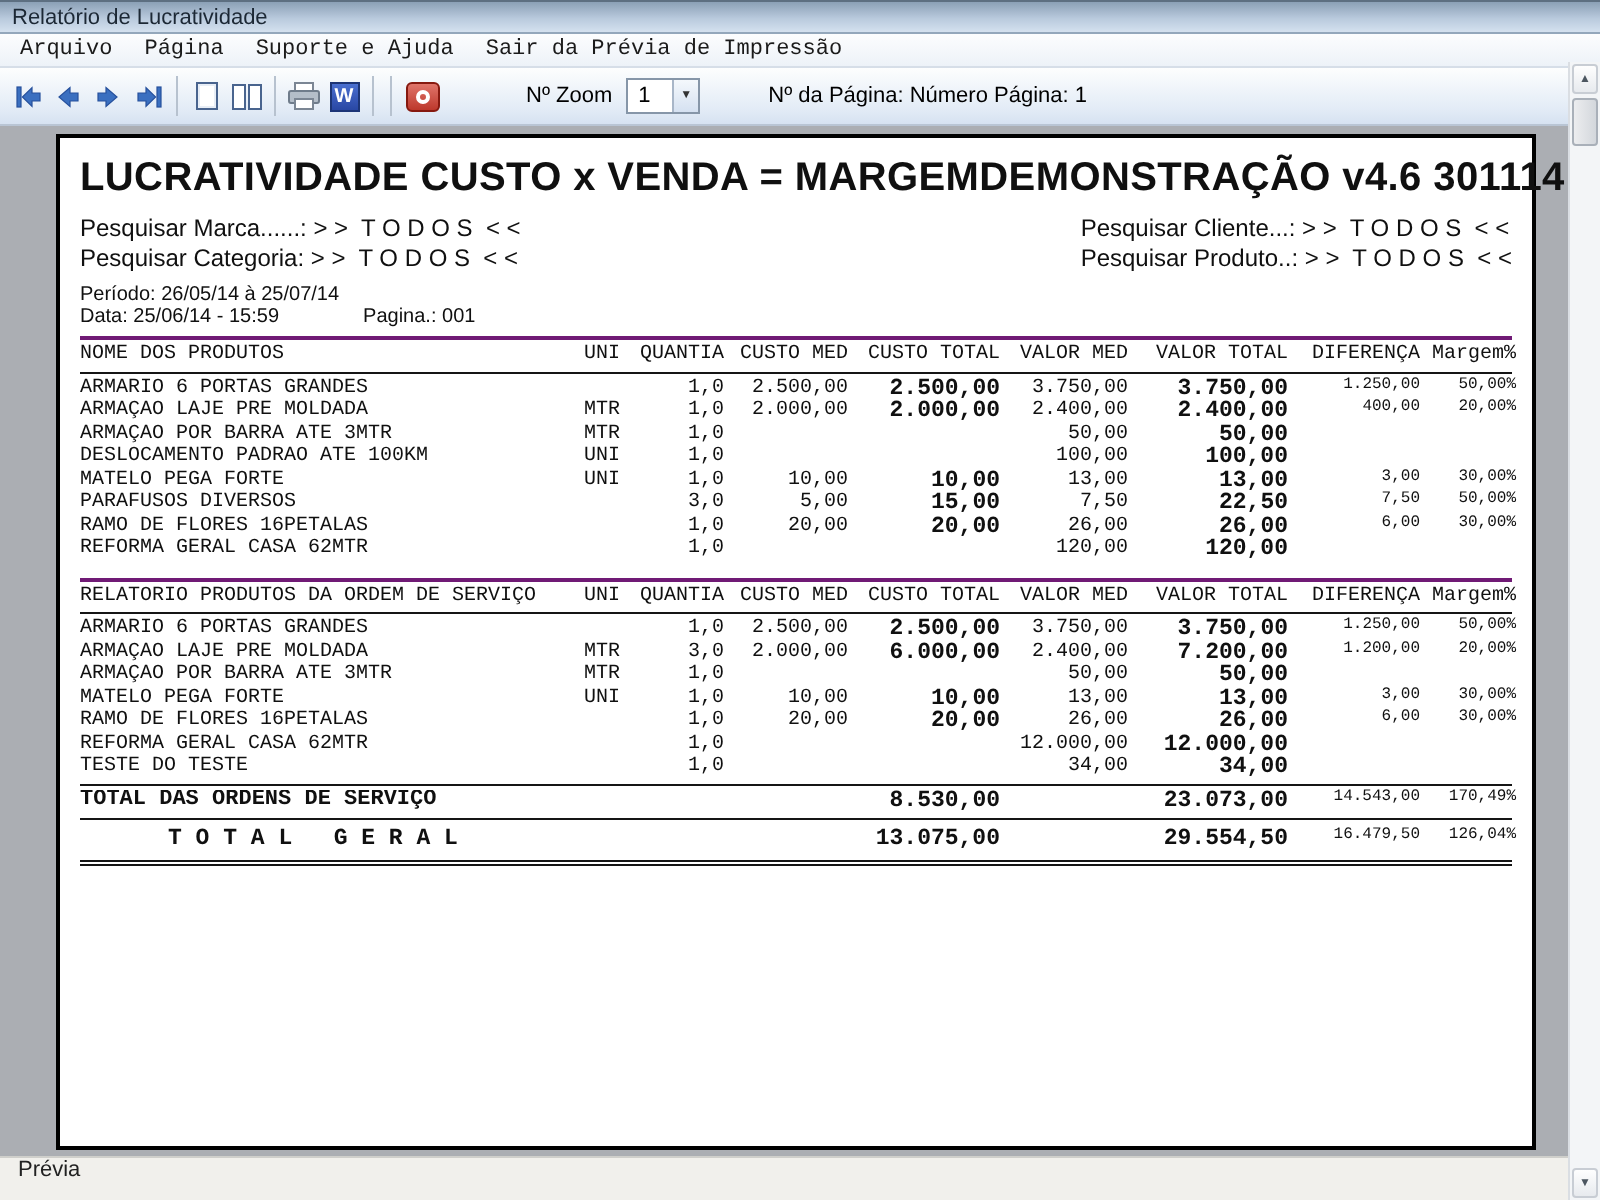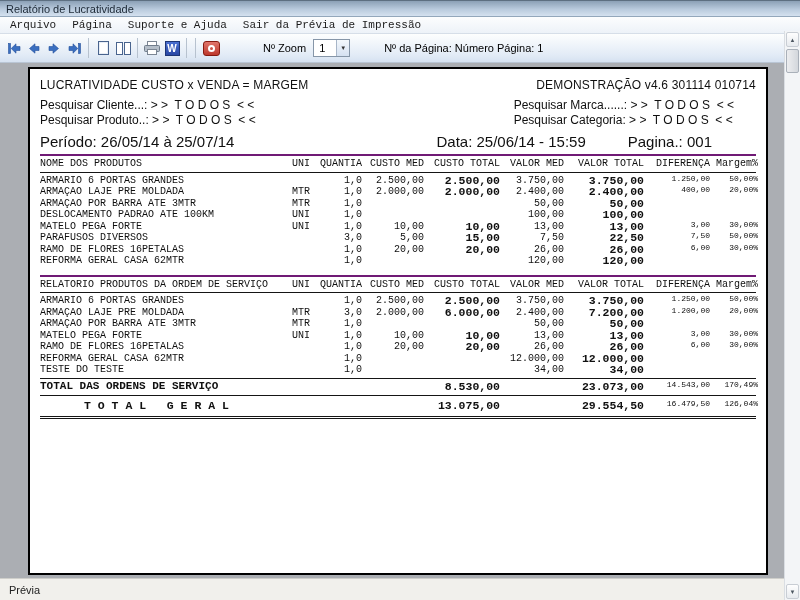--- a/index.html
+++ b/index.html
@@ -56,25 +56,25 @@
     background:linear-gradient(90deg,#ecedef,#d3d7dc); border:1px solid #a9b0b9; border-radius:2px; }
 
   
   .main { position:absolute; top:63px; left:0; width:784px; height:515px;
     background:#abaeb3; overflow:hidden; }
   .page { position:absolute; left:28px; top:4px; width:740px; height:508px;
     background:#fff; border:2px solid #000; padding:7px 10px 0 10px; color:#101010; }
 
   
   .rh-row1 { display:flex; justify-content:space-between; margin-top:2px; }
-  .rh-title { font-size:12px; font-weight:normal; letter-spacing:0.2px; white-space:pre; }
+  .rh-title { font-size:20px; font-weight:bold; letter-spacing:0.2px; white-space:pre; }
   .rh-row2 { display:flex; justify-content:space-between; margin-top:6px; }
   .rh-col-right { margin-right:22px; }
   .filter-line { font-size:12px; line-height:15px; white-space:pre; }
-  .rh-row3 { display:flex; justify-content:space-between; margin-top:5px; font-size:15px; }
+  .rh-row3 { display:flex; justify-content:space-between; margin-top:5px; font-size:10px;flex-direction:column; }
   .rh-dt { display:flex; margin-right:44px; }
   .rh-page { margin-left:42px; }
 
   
   .rtable, .grandwrap { font-family:"Liberation Mono","DejaVu Sans Mono",monospace; }
   .trow { display:grid;
     grid-template-columns:248px 26px 50px 62px 76px 64px 80px 66px 48px;
     align-items:end; }
   .cell { font-size:10px; line-height:11.5px; white-space:pre; overflow:hidden; }
   .right { text-align:right; padding-right:2px; }
@@ -89,21 +89,21 @@
   .t1 .trow.total { border-bottom:3px double #151515; }
   .t2 { margin-top:7px; }
   .t2 .trow.total { border-bottom:1px solid #151515; }
   .total-label { grid-column:1 / span 4; font-weight:bold; font-size:11px; }
   .col5 { grid-column:5; } .col7 { grid-column:7; } .col8 { grid-column:8; } .col9 { grid-column:9; }
   .trow.grand { padding:4px 0 4px; border-bottom:3px double #151515; }
   .grand-label { font-size:11.5px;margin-left:44px; }
 
   
   .statusbar { position:absolute; bottom:0; left:0; width:784px; height:22px;
-    background:#f1f0ec; border-top:1px solid #cfcfcb; display:flex; align-items:center;
+    background:#f1f0ec; border-top:1px solid #cfcfcb; display:flex; align-items:flex-start;
     padding-left:9px; font-size:11px; color:#222; }
 </style>
 </head>
 <body>
 
 <div class="app">
 
   <div class="titlebar">
     <span class="title-text">Relatório de Lucratividade</span>
   </div>
@@ -180,27 +180,27 @@
 
   <div class="main">
     <div class="page">
 
       <div class="rh-row1">
         <span class="rh-title">LUCRATIVIDADE CUSTO x VENDA = MARGEM</span>
         <span class="rh-title">DEMONSTRAÇÃO v4.6 301114 010714</span>
       </div>
 
       <div class="rh-row2">
+        <div class="rh-col rh-col-right">
+          <div class="filter-line"><span>Pesquisar Marca......:</span><span> &gt; &gt;  T O D O S  &lt; &lt;</span></div>
+          <div class="filter-line"><span>Pesquisar Categoria:</span><span> &gt; &gt;  T O D O S  &lt; &lt;</span></div>
+        </div>
         <div class="rh-col">
           <div class="filter-line"><span>Pesquisar Cliente...:</span><span> &gt; &gt;  T O D O S  &lt; &lt;</span></div>
           <div class="filter-line"><span>Pesquisar Produto..:</span><span> &gt; &gt;  T O D O S  &lt; &lt;</span></div>
-        </div>
-        <div class="rh-col rh-col-right">
-          <div class="filter-line"><span>Pesquisar Marca......:</span><span> &gt; &gt;  T O D O S  &lt; &lt;</span></div>
-          <div class="filter-line"><span>Pesquisar Categoria:</span><span> &gt; &gt;  T O D O S  &lt; &lt;</span></div>
         </div>
       </div>
 
       <div class="rh-row3">
         <span>Período: 26/05/14 à 25/07/14</span>
         <span class="rh-dt">
           <span>Data: 25/06/14 - 15:59</span>
           <span class="rh-page">Pagina.: 001</span>
         </span>
       </div>

